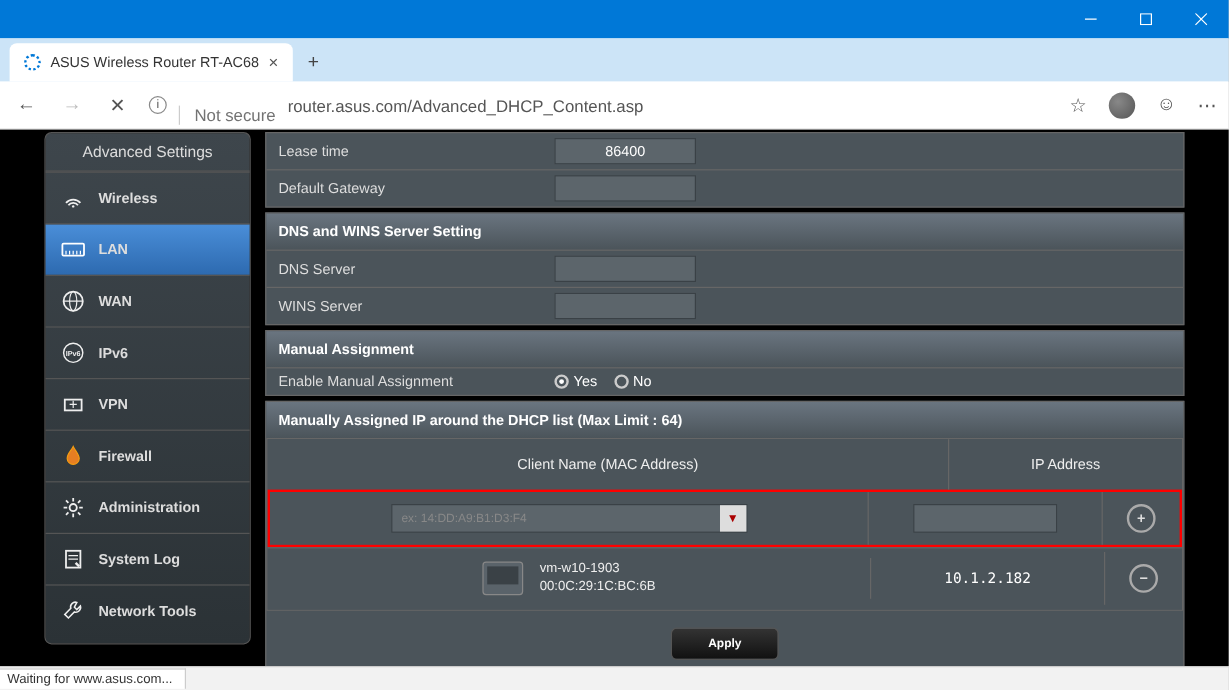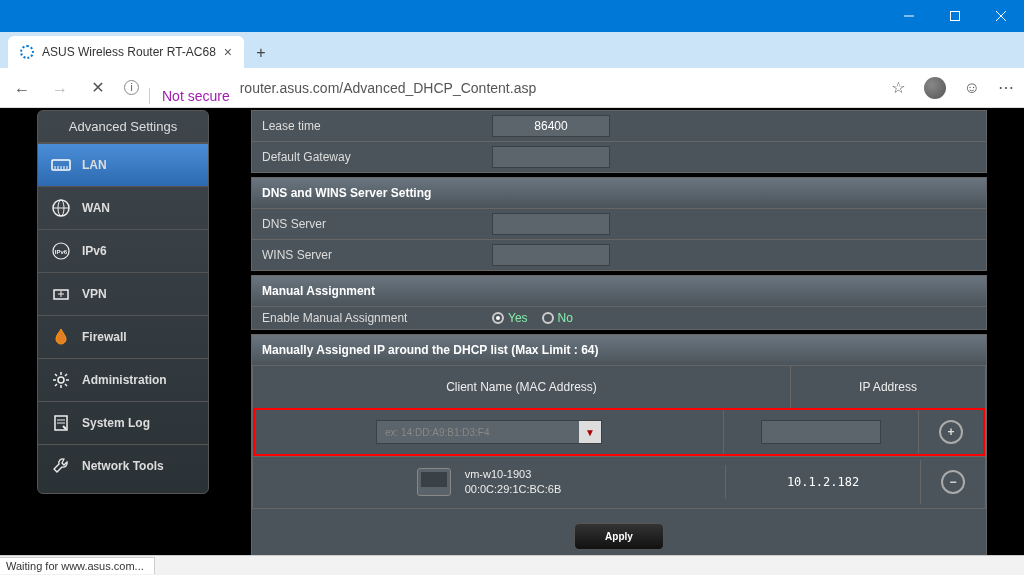--- a/index.html
+++ b/index.html
@@ -11,58 +11,58 @@
   .tabbar { height: 36px; background: #cce4f7; display: flex; align-items: flex-end; padding-left: 8px; gap: 2px; }
   .tab { background: #fff; border-radius: 6px 6px 0 0; height: 32px; display: flex; align-items: center; padding: 0 12px; font-size: 12px; color: #333; min-width: 200px; gap: 8px; }
   .tab .favicon { width: 14px; height: 14px; border: 2px dotted #0078d7; border-radius: 50%; }
   .tab .tab-close { color: #555; margin-left: auto; font-size: 14px; }
   .newtab { width: 30px; height: 30px; display:flex; align-items:center; justify-content:center; color:#444; font-size:16px; }
   
   .addrbar { height: 40px; background: #fff; border-bottom: 1px solid #ddd; display: flex; align-items: center; padding: 0 10px; gap: 14px; }
   .nav-btn { color: #555; width: 24px; text-align: center; font-size: 16px; }
   .nav-btn.disabled { color: #bbb; }
   .urlwrap { flex: 1; display:flex; align-items:center; font-size: 14px; color: #555; gap: 10px; }
-  .not-secure { border-left:1px solid #ccc; padding-left:12px; color:#a21caf;margin-top:16px; }
+  .not-secure { border-left:1px solid #ccc; padding-left:12px; color:#737373;margin-top:16px; }
   .url { color: #555; }
   .addrbar .right { margin-left: auto; display:flex; gap:18px; align-items:center; color:#555; font-size:16px;}
   .profile { width:22px; height:22px; border-radius:50%; background: radial-gradient(circle at 35% 35%, #888, #555); }
   
   .page-area { height: calc(575px - 32px - 36px - 40px - 20px); background: #000; display:flex; justify-content:center; overflow:hidden; }
   .router-ui { width: 950px; display:flex; gap: 0; color:#fff; font-size: 12px; padding-top:2px;}
   
   .sidebar { width: 172px; }
   .side-panel { background: linear-gradient(#3e464c, #2b3236); border:1px solid #555; border-radius:6px; padding-bottom:6px; }
   .side-head { text-align:center; padding:8px 0; font-size:13px; color:#ddd; border-bottom:1px solid #555; }
   .side-item { display:flex; align-items:center; gap:10px; padding:10px 12px; border-top:1px solid #555; color:#ddd; font-weight:bold;}
   .side-item.active { background: linear-gradient(#4a8ed8, #2d6ab0); }
   .side-icon { width:22px; height:22px; display:flex; align-items:center; justify-content:center; }
   
-  .content { flex:1; padding-left: 2px; margin-left: 40px; }
+  .content { flex:1; padding-left: 12px; }
   .section { background:#4b545a; border:1px solid #666; margin-bottom:4px; }
   .field { display:flex; align-items:center; padding:4px 10px; border-top:1px solid #666; }
   .field:first-child{border-top:none;}
   .field-label { width:230px; color:#ddd; font-size:12px; }
   .field-input { width:118px; height:22px; background:#5c656b; border:1px solid #3a4146; text-align:center; color:#fff; font-size:12px; }
   .section-head { background: linear-gradient(#6a7580,#4b545a); padding:8px 10px; font-weight:bold; color:#fff; font-size:12px; }
-  .radio-opt { display:inline-flex; align-items:center; gap:4px; margin-right:14px; color:#86efac; font-size:12px;}
+  .radio-opt { display:inline-flex; align-items:center; gap:4px; margin-right:14px; color:#ffffff; font-size:12px;}
   .radio { width:12px; height:12px; border-radius:50%; border:2px solid #ccc; display:inline-block; }
   .radio.sel::after{content:""; display:block; width:4px; height:4px; background:#fff; border-radius:50%; margin:2px auto;}
   
   .ip-table { border:1px solid #666; }
   .ip-head-row { display:flex; background:#4b545a; }
   .th { padding:14px 6px; text-align:center; color:#eee; font-size:12px; border-left:1px solid #666; }
   .th:first-child{border-left:none;}
   .col-client { flex:1; }
   .col-ip { width:195px; }
   .col-action { width:65px; }
   .ip-row { display:flex; border-top:1px solid #666; align-items:center; }
   .ip-row.highlight { border:2px solid red; }
   .cell { padding:10px 6px; text-align:center; border-left:1px solid #666; display:flex; align-items:center; justify-content:center; gap:8px;}
   .cell:first-child{border-left:none;}
-  .dropdown { position:relative; width:226px; height:24px; background:#5c656b; border:1px solid #3a4146; display:flex; align-items:center; padding-left:8px; color:#888; font-family:monospace; font-size:10px; }
+  .dropdown { position:relative; width:297px; height:24px; background:#5c656b; border:1px solid #3a4146; display:flex; align-items:center; padding-left:8px; color:#888; font-family:monospace; font-size:10px; }
   .dropdown .arrow { position:absolute; right:0; top:0; width:22px; height:100%; background:#ddd; display:flex; align-items:center; justify-content:center; color:#a00;}
   .ip-input { width:120px; height:24px; background:#5c656b; border:1px solid #3a4146; }
   .circ-btn { width:24px; height:24px; border:2px solid #aaa; border-radius:50%; display:flex; align-items:center; justify-content:center; color:#ddd; font-weight:bold;}
   .client-icon { width:34px; height:28px; background:#5a636a; border:1px solid #888; border-radius:3px; position:relative;}
   .client-icon::after{content:""; position:absolute; top:3px; left:3px; right:3px; bottom:8px; background:#3a4146;}
   .client-info { text-align:left; color:#eee; font-size:11px; font-family:monospace; line-height:1.4;}
   
   .apply-wrap { text-align:center; padding:14px 0;}
   .apply-btn { display:inline-block; background:linear-gradient(#333,#111); border:1px solid #555; border-radius:5px; padding:7px 30px; color:#fff; font-weight:bold; font-size:10px;}
   
@@ -115,20 +115,30 @@
     <span>☺</span>
     <span>⋯</span>
   </div>
 </div>
 
 <div class="page-area">
   <div class="router-ui">
     <div class="sidebar">
       <div class="side-panel">
         <div class="side-head">Advanced Settings</div>
+        <div class="side-item">
+          <span class="side-icon">
+              <svg width="20" height="20" viewBox="0 0 20 20">
+                <path d="M4 14 a8 8 0 0 1 12 0" fill="none" stroke="#eee" stroke-width="1.5"></path>
+                <path d="M6 16 a5 5 0 0 1 8 0" fill="none" stroke="#eee" stroke-width="1.5"></path>
+                <circle cx="10" cy="17" r="1" fill="#eee"></circle>
+              </svg>
+            </span>
+          <span>Wireless</span>
+        </div>
         <div class="side-item active">
           <span class="side-icon">
               <svg width="22" height="18" viewBox="0 0 22 18">
                 <rect x="2" y="4" width="18" height="10" rx="1" fill="none" stroke="#fff" stroke-width="1.5"></rect>
                 <line x1="5" y1="10" x2="5" y2="13" stroke="#fff"></line>
                 <line x1="8" y1="10" x2="8" y2="13" stroke="#fff"></line>
                 <line x1="11" y1="10" x2="11" y2="13" stroke="#fff"></line>
                 <line x1="14" y1="10" x2="14" y2="13" stroke="#fff"></line>
                 <line x1="17" y1="10" x2="17" y2="13" stroke="#fff"></line>
               </svg>

